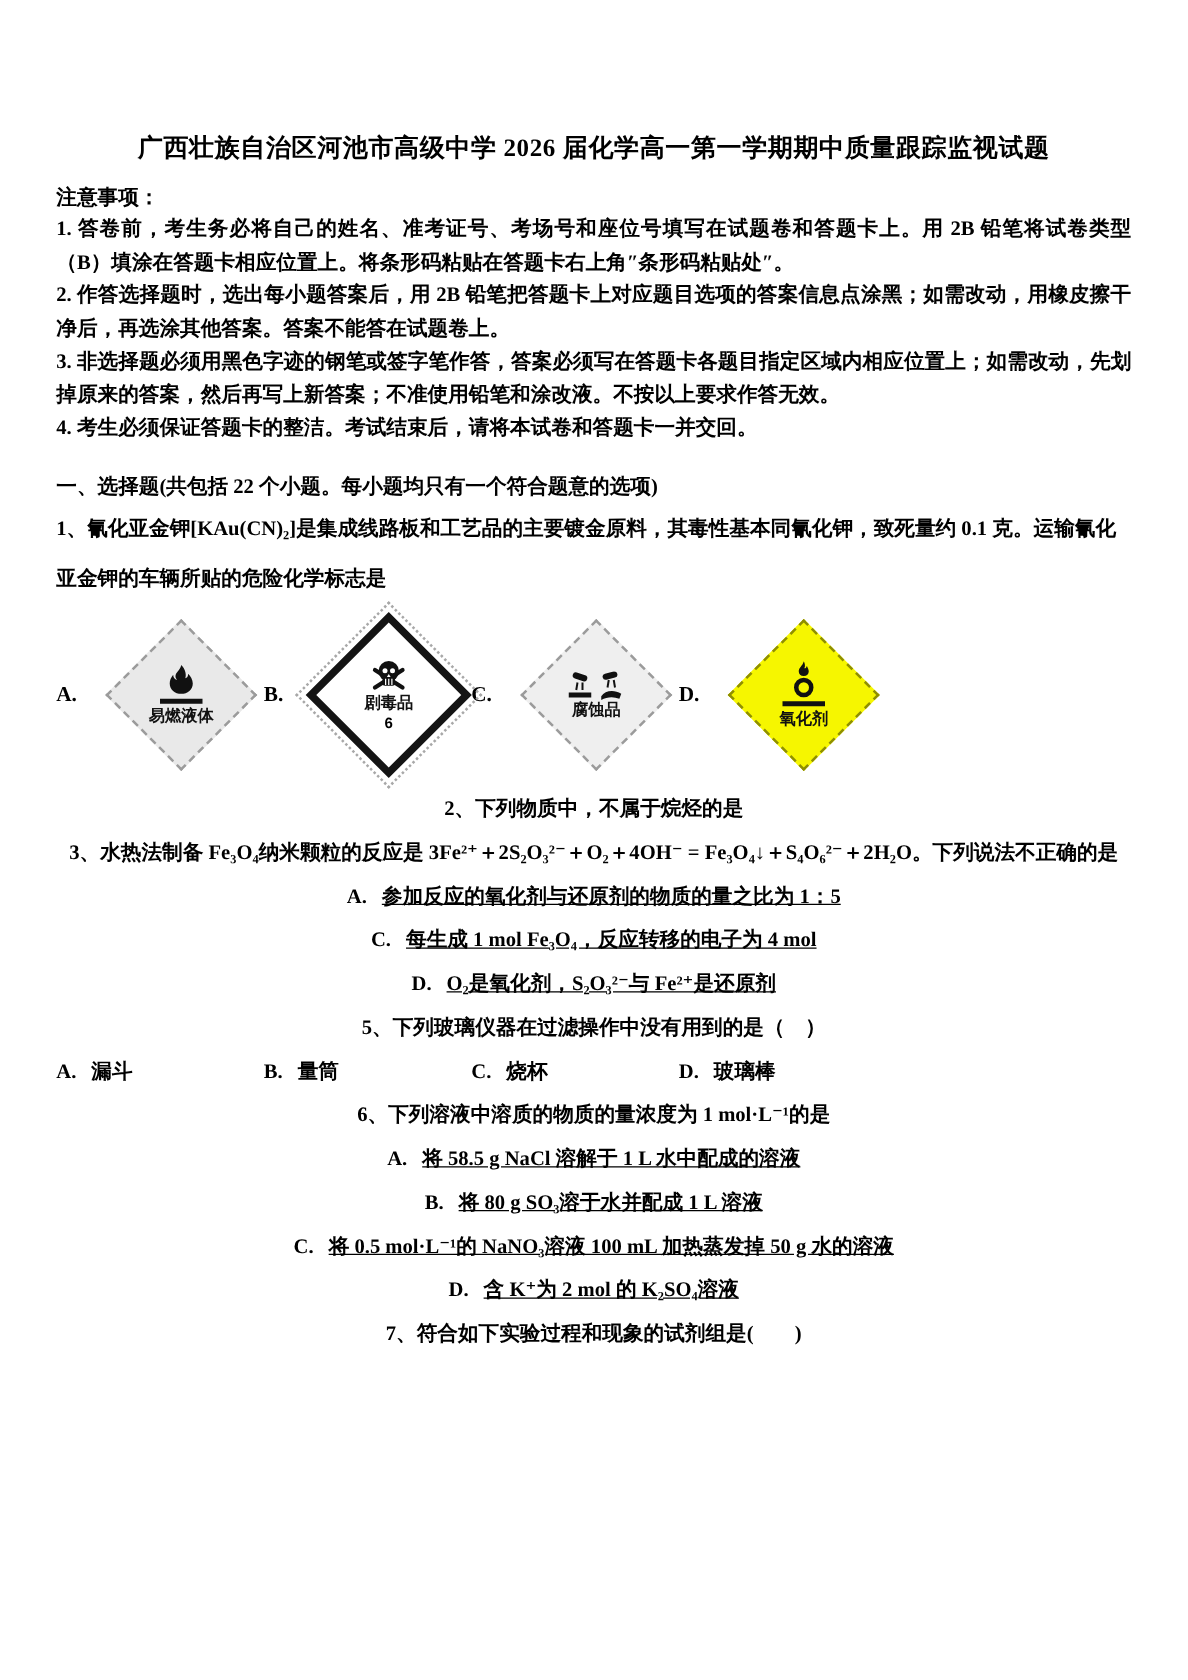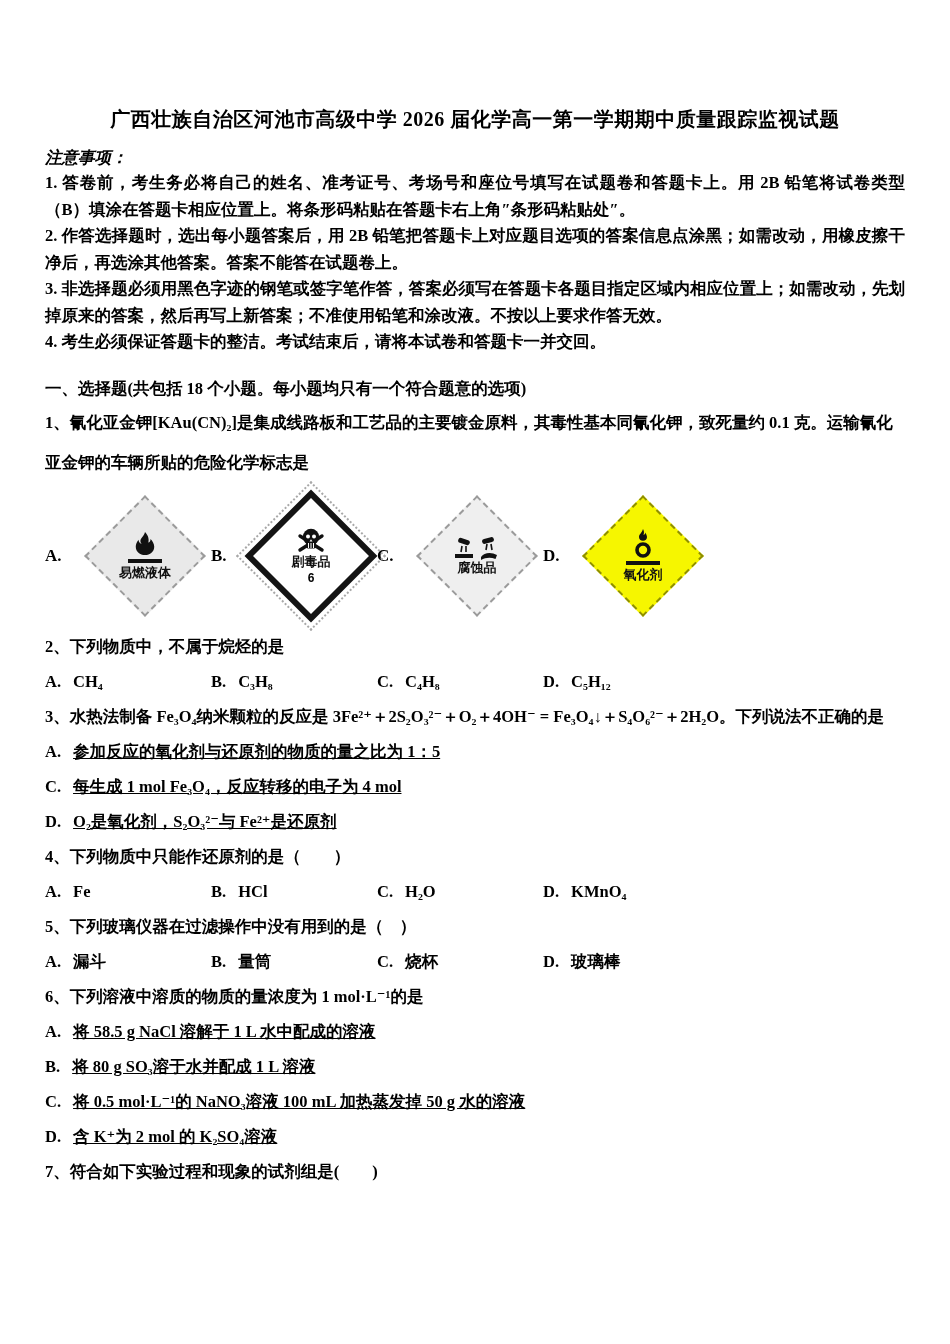--- a/index.html
+++ b/index.html
@@ -7,26 +7,26 @@
     width:950px;height:1344px;overflow:hidden;color:#000;
     font-family:"Liberation Serif","DejaVu Serif",serif;
     font-weight:700;
     -webkit-font-smoothing:antialiased;
   }
   .page{width:860px;padding:104px 41px 0 45px;}
   .title{
     font-size:20px;line-height:30px;text-align:center;margin:0 0 12px 0;
     font-weight:700;letter-spacing:.5px;
   }
-  .notice-heading{font-size:16.5px;line-height:24px;font-style:italic;}
+  .notice-heading{font-size:16.5px;line-height:24px;}
   .notice p{margin:0;font-size:16.5px;line-height:26.5px;text-align:justify;}
   .section-heading{margin-top:21px;font-size:16.5px;line-height:24px;}
   .stem,.optline{font-size:16.5px;}
   .q1stem{margin-top:2px;line-height:40px;}
-  .qline{line-height:35px;white-space:nowrap;}
+  .qline{line-height:35px;white-space:nowrap;text-align:center;}
   .optgrid{display:grid;grid-template-columns:166px 166px 166px auto;line-height:35px;font-size:16.5px;}
   .optgrid .val{margin-left:12px;}
   .optline .val{margin-left:12px;white-space:normal;text-decoration:underline;}
   
   .hazard-row{display:flex;align-items:center;height:146px;margin-top:0;}
   .hz{display:flex;align-items:center;width:166px;}
   .hz-letter{width:36px;font-size:17px;}
   .dwrap{width:128px;height:136px;display:flex;align-items:center;justify-content:center;}
   .diamond{width:82px;height:82px;transform:rotate(45deg);display:flex;align-items:center;justify-content:center;flex:none;}
   .d-flammable{background:#e9e9e9;border:2px dashed #9b9b9b;}
@@ -47,21 +47,21 @@
   <h1 class="title">广西壮族自治区河池市高级中学 2026 届化学高一第一学期期中质量跟踪监视试题</h1>
 
   <div class="notice">
     <div class="notice-heading">注意事项：</div>
     <p>1. 答卷前，考生务必将自己的姓名、准考证号、考场号和座位号填写在试题卷和答题卡上。用 2B 铅笔将试卷类型（B）填涂在答题卡相应位置上。将条形码粘贴在答题卡右上角″条形码粘贴处″。</p>
     <p>2. 作答选择题时，选出每小题答案后，用 2B 铅笔把答题卡上对应题目选项的答案信息点涂黑；如需改动，用橡皮擦干净后，再选涂其他答案。答案不能答在试题卷上。</p>
     <p>3. 非选择题必须用黑色字迹的钢笔或签字笔作答，答案必须写在答题卡各题目指定区域内相应位置上；如需改动，先划掉原来的答案，然后再写上新答案；不准使用铅笔和涂改液。不按以上要求作答无效。</p>
     <p>4. 考生必须保证答题卡的整洁。考试结束后，请将本试卷和答题卡一并交回。</p>
   </div>
 
-  <div class="section-heading">一、选择题(共包括 18 个小题。每小题均只有一个符合题意的选项)</div>
+  <div class="section-heading">一、选择题(共包括 22 个小题。每小题均只有一个符合题意的选项)</div>
 
   <div>
     <div class="stem q1stem">1、氰化亚金钾[KAu(CN)₂]是集成线路板和工艺品的主要镀金原料，其毒性基本同氰化钾，致死量约 0.1 克。运输氰化亚金钾的车辆所贴的危险化学标志是</div>
 
     <div class="hazard-row">
 
       <div class="hz">
         <span class="hz-letter">A.</span>
         <div class="dwrap">
           <div class="diamond d-flammable">
@@ -151,44 +151,29 @@
             </div>
           </div>
         </div>
       </div>
 
     </div>
   </div>
 
   <div>
     <div class="stem qline">2、下列物质中，不属于烷烃的是</div>
-    <div class="optgrid">
-      <span><span>A.</span><span class="val">CH₄</span></span>
-      <span><span>B.</span><span class="val">C₃H₈</span></span>
-      <span><span>C.</span><span class="val">C₄H₈</span></span>
-      <span><span>D.</span><span class="val">C₅H₁₂</span></span>
-    </div>
   </div>
 
   <div>
     <div class="stem qline">3、水热法制备 Fe₃O₄纳米颗粒的反应是 3Fe²⁺＋2S₂O₃²⁻＋O₂＋4OH⁻ = Fe₃O₄↓＋S₄O₆²⁻＋2H₂O。下列说法不正确的是</div>
     <div class="optline qline"><span>A.</span><span class="val">参加反应的氧化剂与还原剂的物质的量之比为 1：5</span></div>
     <div class="optline qline"><span>C.</span><span class="val">每生成 1 mol Fe₃O₄，反应转移的电子为 4 mol</span></div>
     <div class="optline qline"><span>D.</span><span class="val">O₂是氧化剂，S₂O₃²⁻与 Fe²⁺是还原剂</span></div>
   </div>
 
-  <div>
-    <div class="stem qline">4、下列物质中只能作还原剂的是（　　）</div>
-    <div class="optgrid">
-      <span><span>A.</span><span class="val">Fe</span></span>
-      <span><span>B.</span><span class="val">HCl</span></span>
-      <span><span>C.</span><span class="val">H₂O</span></span>
-      <span><span>D.</span><span class="val">KMnO₄</span></span>
-    </div>
-  </div>
 
   <div>
     <div class="stem qline">5、下列玻璃仪器在过滤操作中没有用到的是（　）</div>
     <div class="optgrid">
       <span><span>A.</span><span class="val">漏斗</span></span>
       <span><span>B.</span><span class="val">量筒</span></span>
       <span><span>C.</span><span class="val">烧杯</span></span>
       <span><span>D.</span><span class="val">玻璃棒</span></span>
     </div>
   </div>

